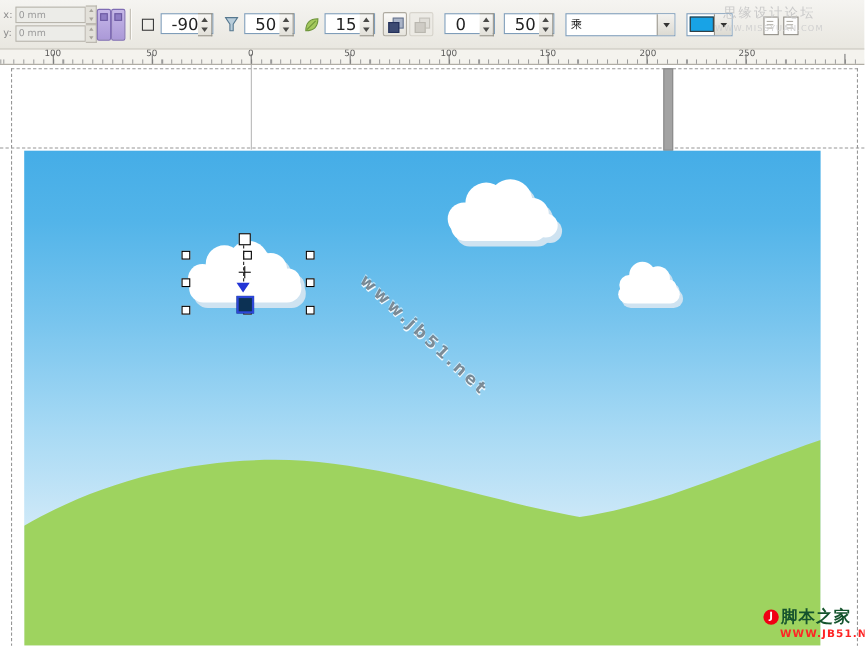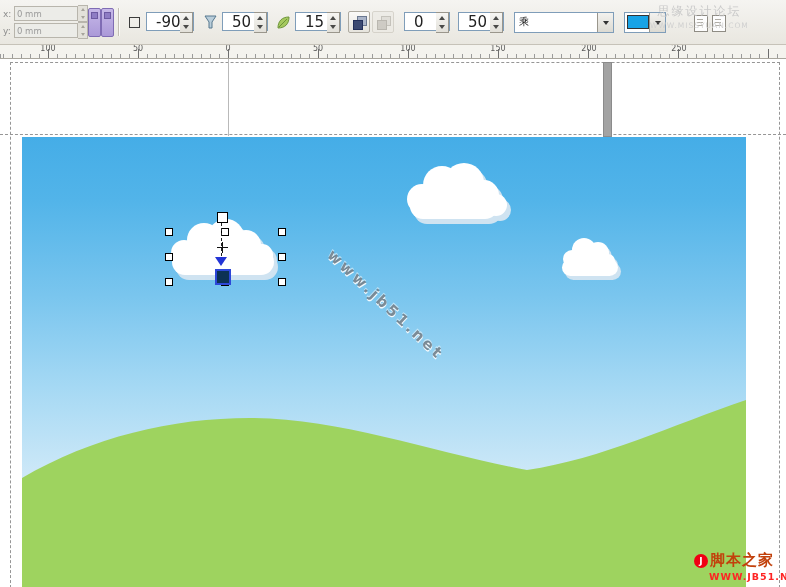--- a/index.html
+++ b/index.html
@@ -101,21 +101,21 @@
   .wm-top{position:absolute;left:650px;top:3px;z-index:30;pointer-events:none;text-align:center;}
   .wm-top .l1{font-size:12px;color:#c9c9c9;letter-spacing:2px;}
   .wm-top .l2{font-size:7.5px;color:#d0d0d0;letter-spacing:1px;margin-top:1px;}
   .wm-center{position:absolute;left:336px;top:188px;z-index:7;transform:rotate(43deg);transform-origin:left top;
         font-size:15px;font-weight:bold;letter-spacing:3px;color:rgba(105,120,132,0.85);
         text-shadow:1px 1px 0 rgba(255,255,255,.9),-1px -1px 0 rgba(255,255,255,.5);pointer-events:none;}
   .brand{position:absolute;left:694px;top:493px;z-index:9;pointer-events:none;}
   .brand .row1{display:flex;align-items:center;}
   .brand .logo{width:14px;height:14px;border-radius:50%;background:#f00014;color:#fff;font-size:9px;font-weight:bold;
         display:flex;align-items:center;justify-content:center;margin-right:2px;}
-  .brand .name{font-size:15px;font-weight:bold;color:#c2410c;letter-spacing:1px;}
+  .brand .name{font-size:15px;font-weight:bold;color:#14532d;letter-spacing:1px;}
   .brand .url{font-size:9.5px;font-weight:bold;color:#fe2424;letter-spacing:1px;margin-left:15px;margin-top:1px;}
 
   .funnel-icon,.leaf-icon{display:block;}
 </style>
 </head>
 <body>
 
 <div class="propbar">
 
   <div class="coords">

